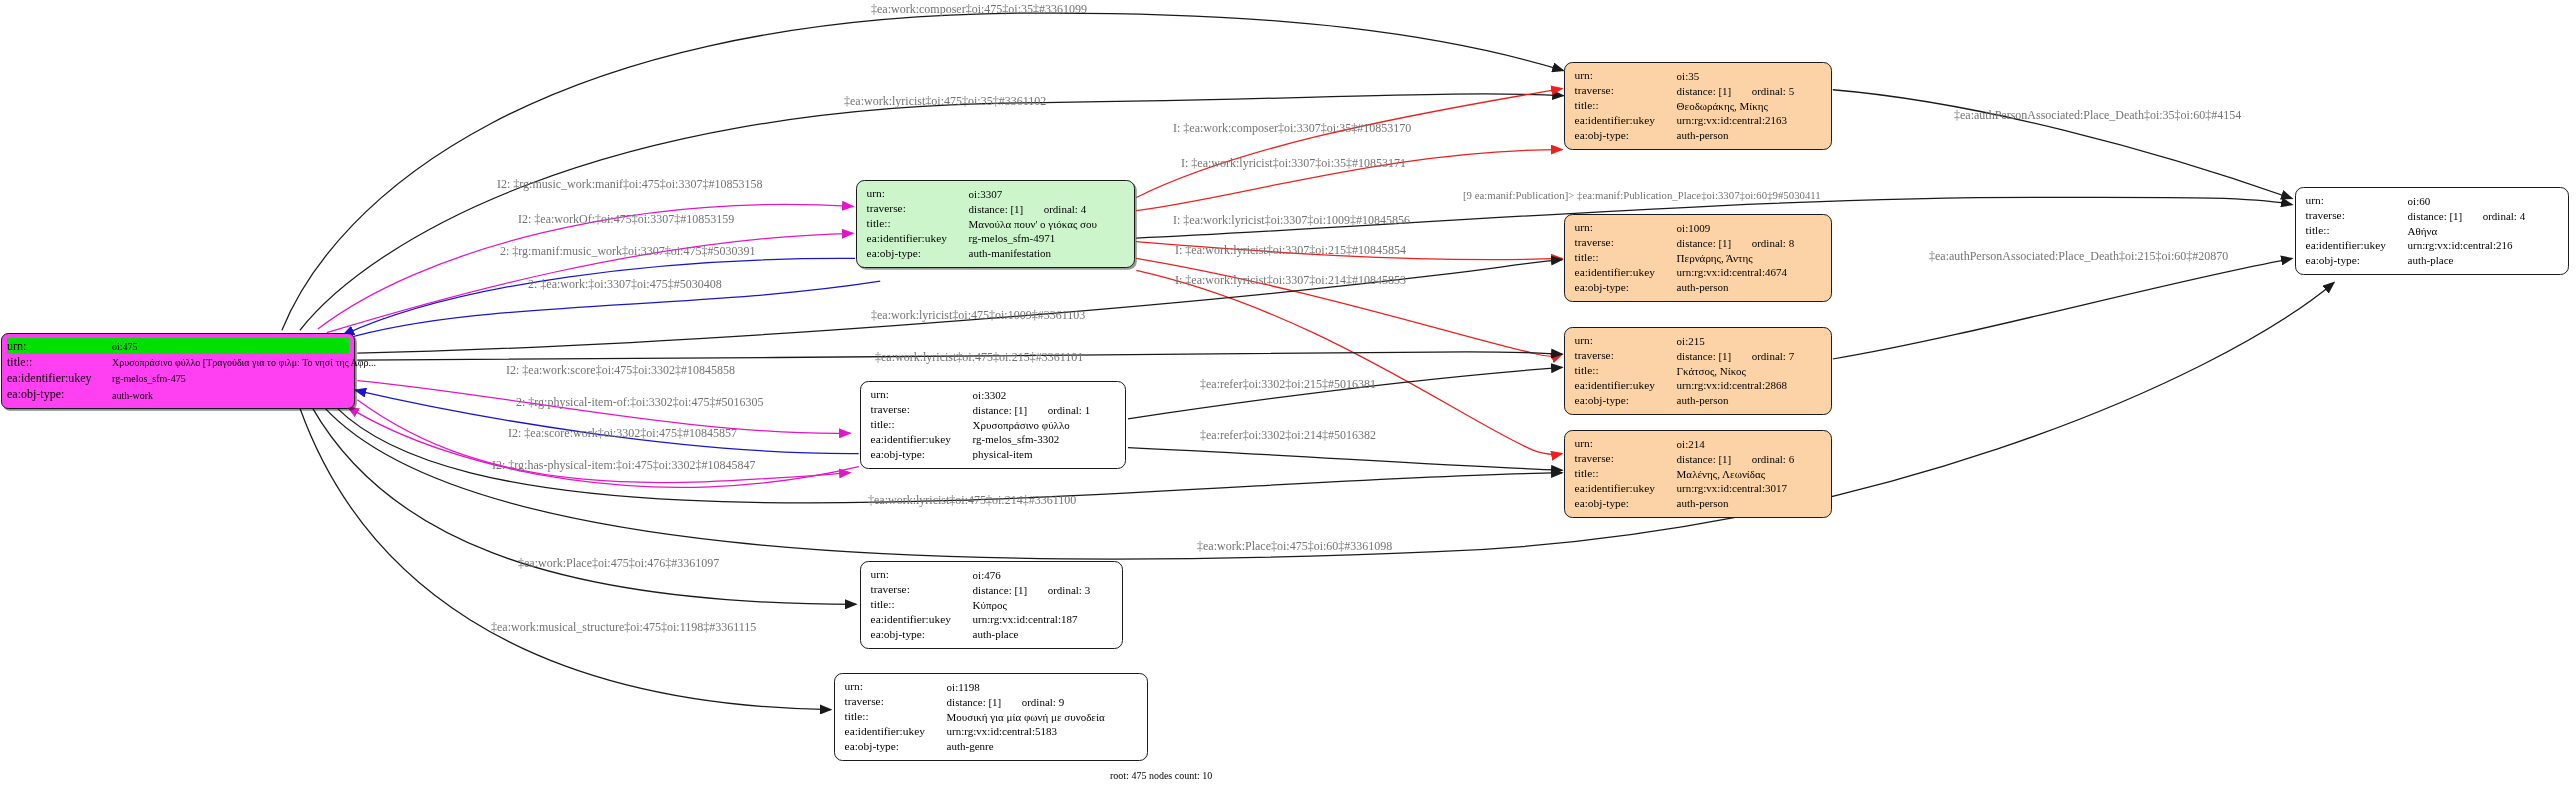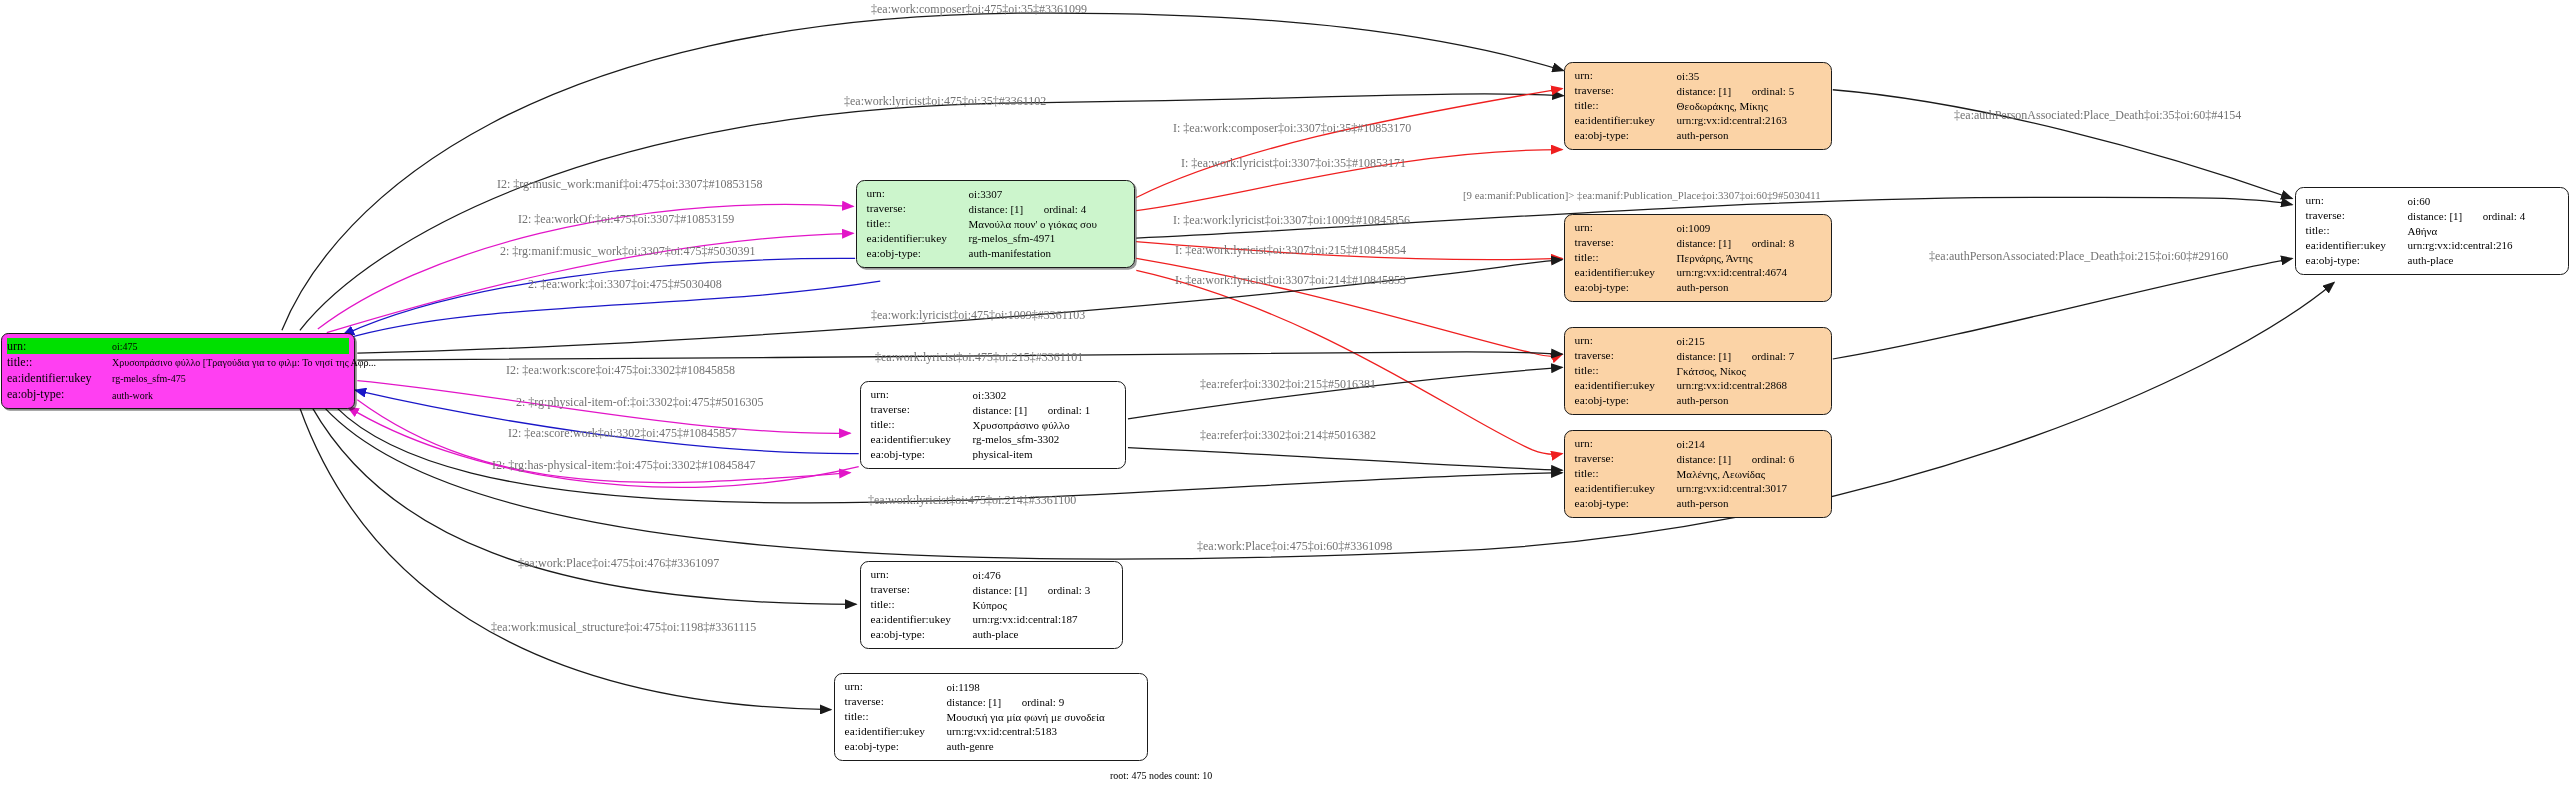--- a/index.html
+++ b/index.html
@@ -349,21 +349,21 @@
   <div class="elabel" style="left:518px;top:213px">I2: ‡ea:workOf:‡oi:475‡oi:3307‡#10853159</div>
   <div class="elabel" style="left:500px;top:245px">2: ‡rg:manif:music_work‡oi:3307‡oi:475‡#5030391</div>
   <div class="elabel" style="left:528px;top:278px">2: ‡ea:work:‡oi:3307‡oi:475‡#5030408</div>
   <div class="elabel" style="left:1173px;top:122px">I: ‡ea:work:composer‡oi:3307‡oi:35‡#10853170</div>
   <div class="elabel" style="left:1181px;top:157px">I: ‡ea:work:lyricist‡oi:3307‡oi:35‡#10853171</div>
   <div class="elabel sm" style="left:1463px;top:190px">[9 ea:manif:Publication]&gt; ‡ea:manif:Publication_Place‡oi:3307‡oi:60‡9#5030411</div>
   <div class="elabel" style="left:1173px;top:214px">I: ‡ea:work:lyricist‡oi:3307‡oi:1009‡#10845856</div>
   <div class="elabel" style="left:1175px;top:244px">I: ‡ea:work:lyricist‡oi:3307‡oi:215‡#10845854</div>
   <div class="elabel" style="left:1175px;top:274px">I: ‡ea:work:lyricist‡oi:3307‡oi:214‡#10845853</div>
   <div class="elabel" style="left:1954px;top:109px">‡ea:authPersonAssociated:Place_Death‡oi:35‡oi:60‡#4154</div>
-  <div class="elabel" style="left:1929px;top:250px">‡ea:authPersonAssociated:Place_Death‡oi:215‡oi:60‡#29160</div>
+  <div class="elabel" style="left:1929px;top:250px">‡ea:authPersonAssociated:Place_Death‡oi:215‡oi:60‡#20870</div>
   <div class="elabel" style="left:871px;top:309px">‡ea:work:lyricist‡oi:475‡oi:1009‡#3361103</div>
   <div class="elabel" style="left:875px;top:351px">‡ea:work:lyricist‡oi:475‡oi:215‡#3361101</div>
   <div class="elabel" style="left:506px;top:364px">I2: ‡ea:work:score‡oi:475‡oi:3302‡#10845858</div>
   <div class="elabel" style="left:516px;top:396px">2: ‡rg:physical-item-of:‡oi:3302‡oi:475‡#5016305</div>
   <div class="elabel" style="left:508px;top:427px">I2: ‡ea:score:work‡oi:3302‡oi:475‡#10845857</div>
   <div class="elabel" style="left:492px;top:459px">I2: ‡rg:has-physical-item:‡oi:475‡oi:3302‡#10845847</div>
   <div class="elabel" style="left:1200px;top:378px">‡ea:refer‡oi:3302‡oi:215‡#5016381</div>
   <div class="elabel" style="left:1200px;top:429px">‡ea:refer‡oi:3302‡oi:214‡#5016382</div>
   <div class="elabel" style="left:868px;top:494px">‡ea:work:lyricist‡oi:475‡oi:214‡#3361100</div>
   <div class="elabel" style="left:1197px;top:540px">‡ea:work:Place‡oi:475‡oi:60‡#3361098</div>

